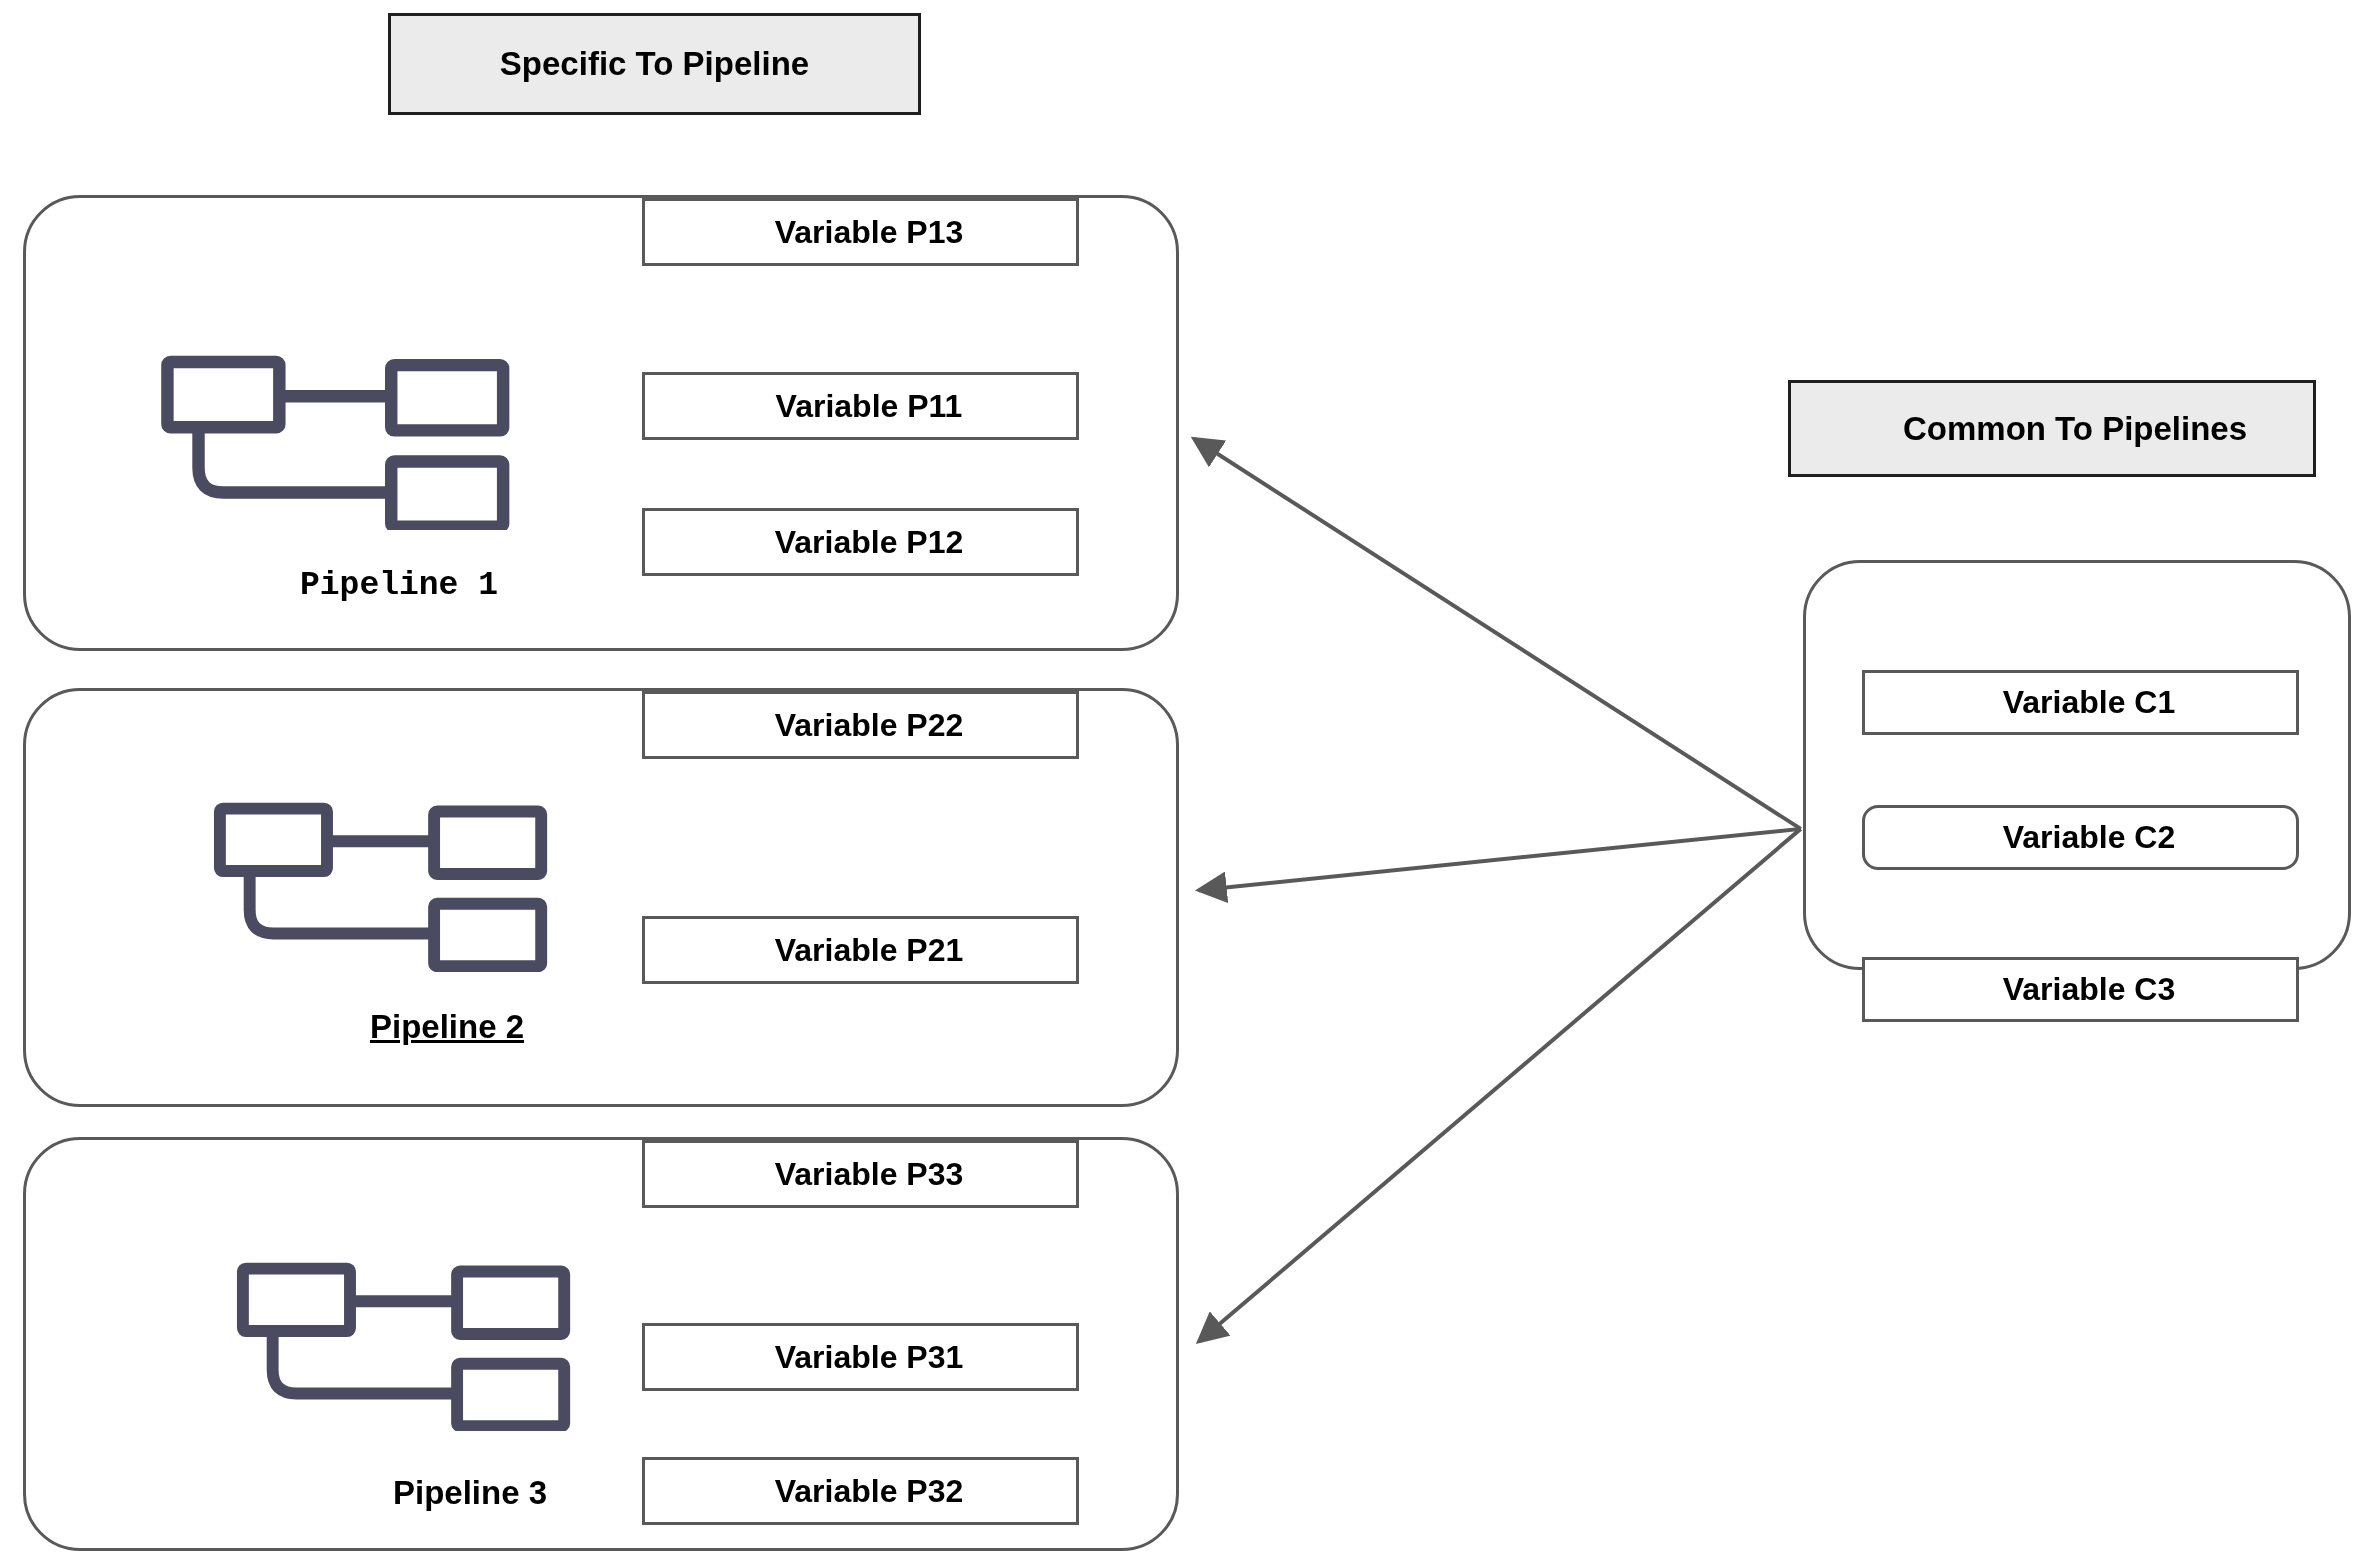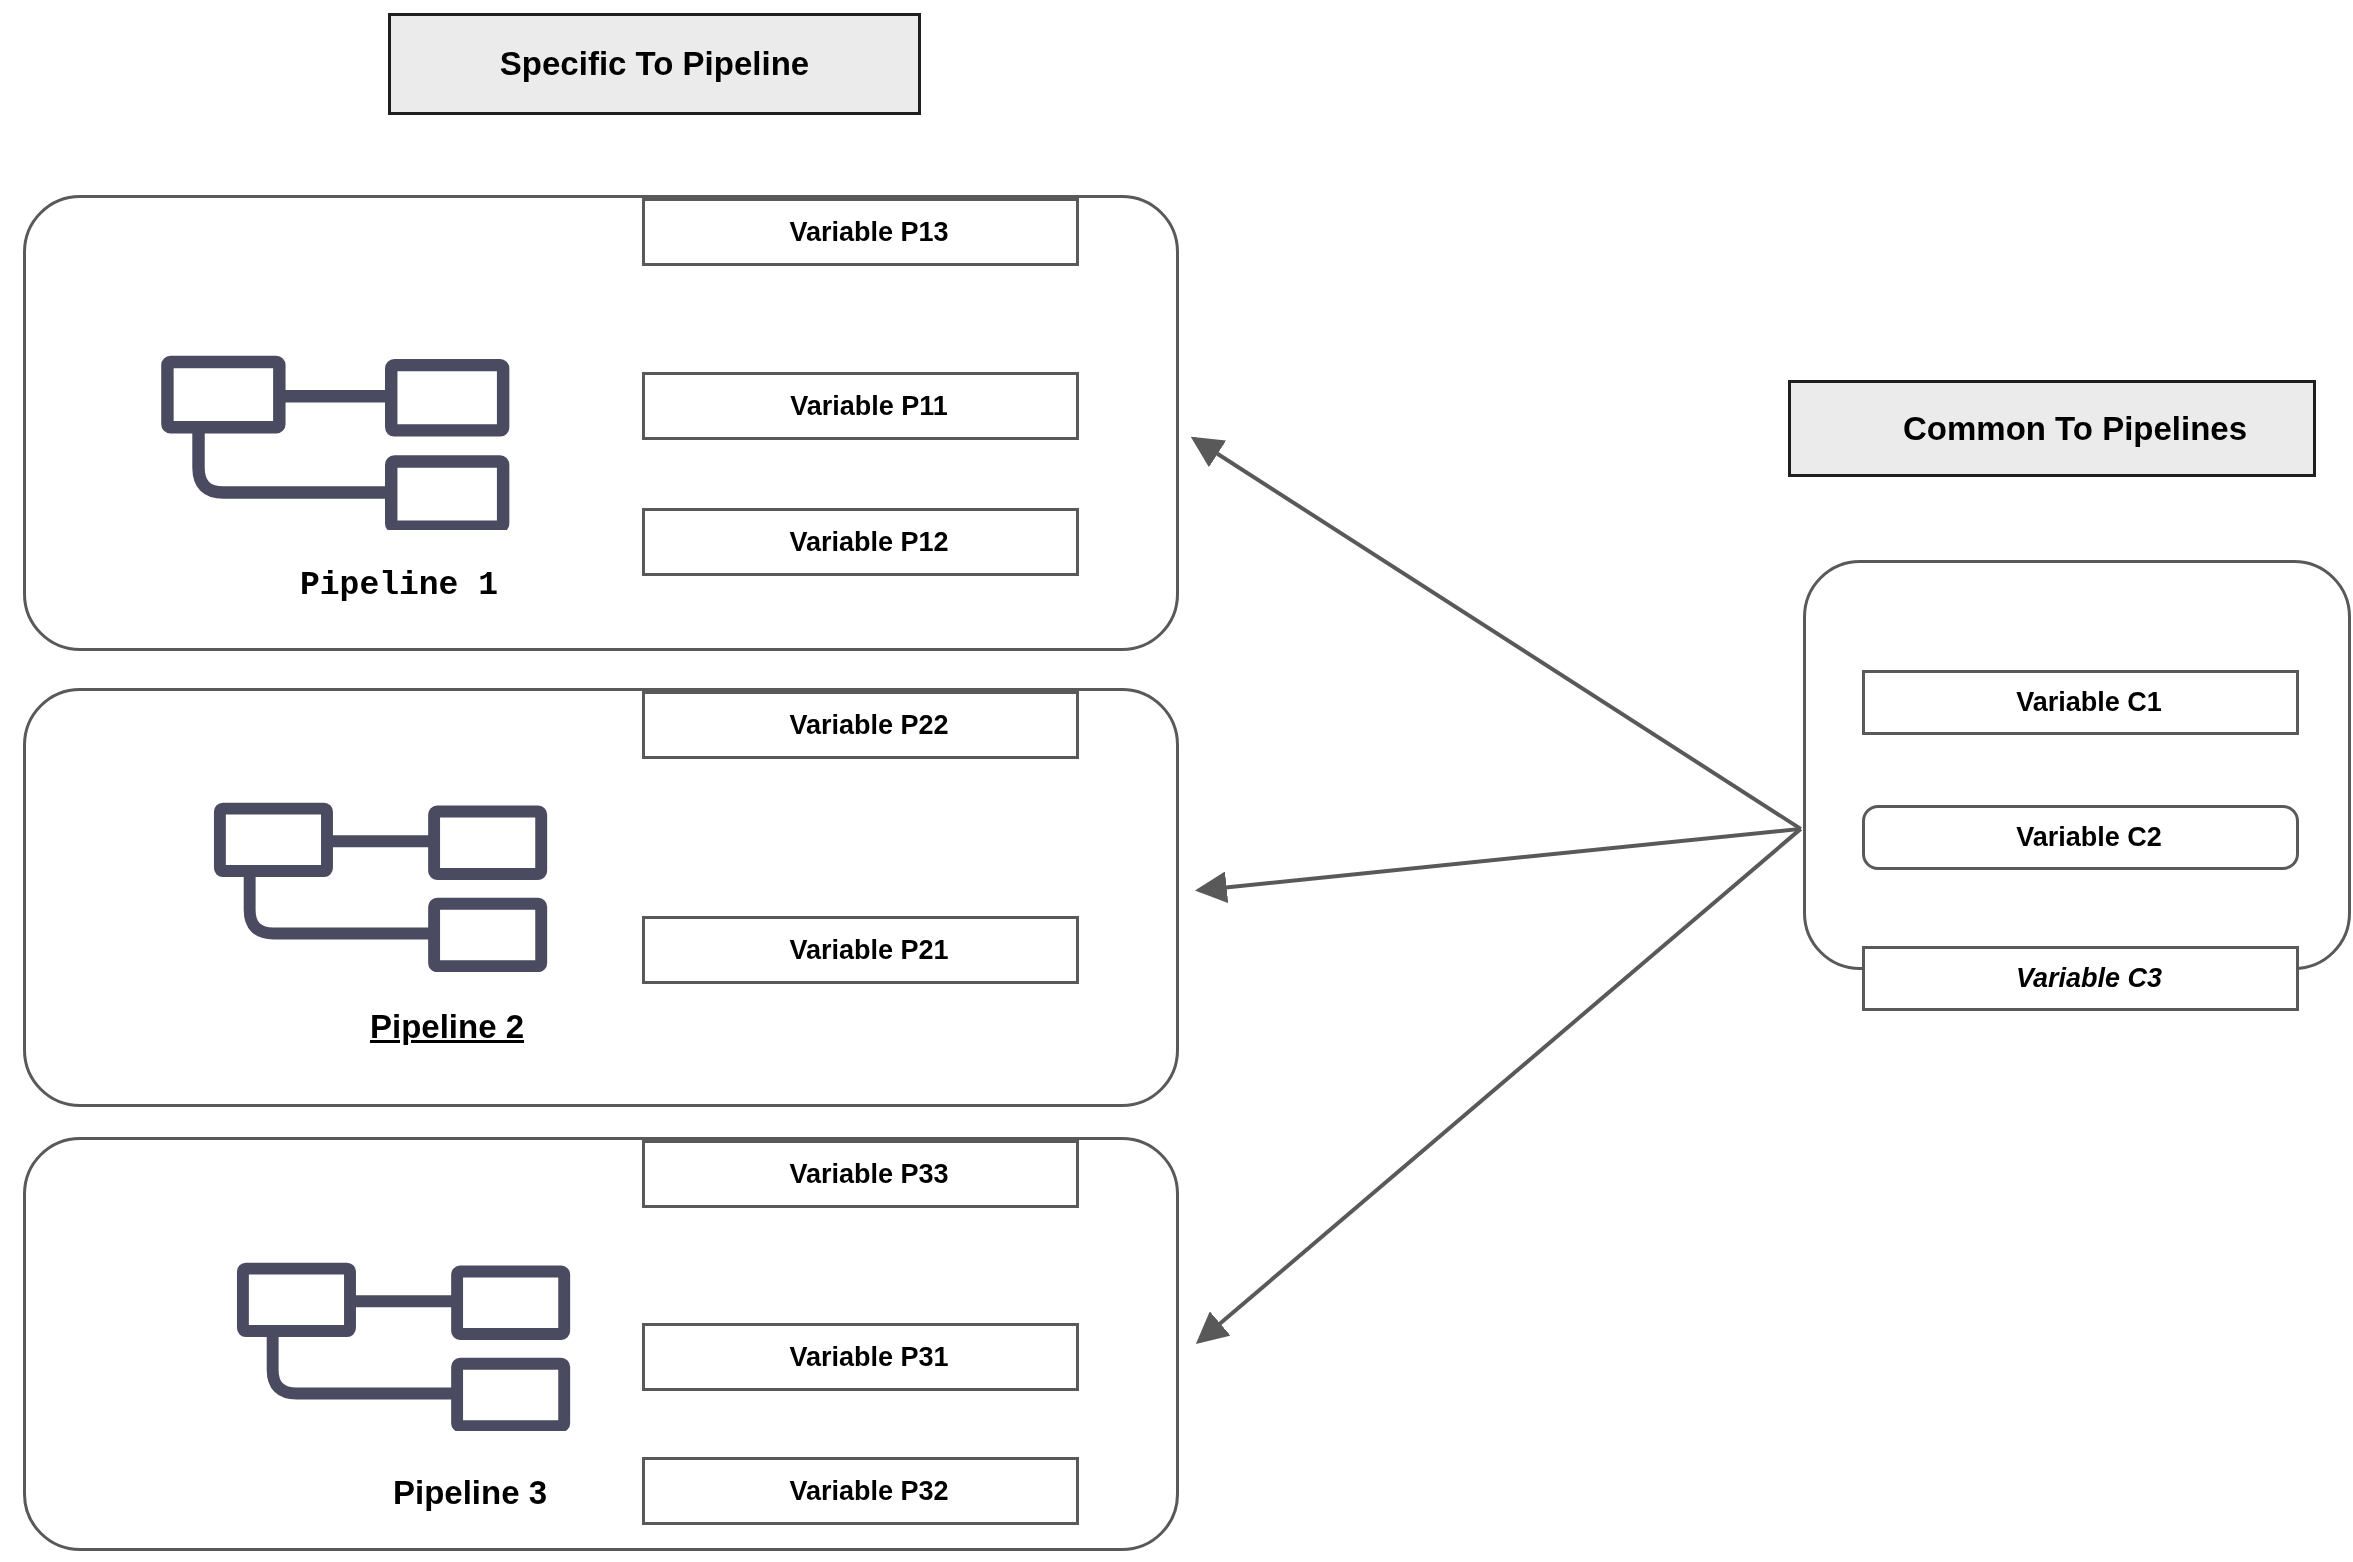--- a/index.html
+++ b/index.html
@@ -46,39 +46,39 @@
   .var-box {
     position: absolute;
     width: 437px;
     height: 68px;
     border: 3.2px solid #595959;
     background: #ffffff;
     display: flex;
     align-items: center;
     justify-content: center;
     font-weight: bold;
-    font-size: 27px;
+    font-size: 32px;
     color: #000000;
     box-sizing: border-box;
     padding-left: 17px;
   }
   .pipeline .var-box { left: 616px; }
   #pipeline-1 .var-box:nth-of-type(1) { top: 36px; }
   #pipeline-1 .var-box:nth-of-type(2) { top: 174px; }
   #pipeline-1 .var-box:nth-of-type(3) { top: 310px; }
   #pipeline-2 .var-box:nth-of-type(1) { top: 96px; }
   #pipeline-2 .var-box:nth-of-type(2) { top: 225px; }
   #pipeline-3 .var-box:nth-of-type(1) { top: 49px; }
   #pipeline-3 .var-box:nth-of-type(2) { top: 183px; }
   #pipeline-3 .var-box:nth-of-type(3) { top: 317px; }
 
   #common-box .var-box { left: 56px; height: 65px; }
   #common-box .var-box:nth-of-type(1) { top: 107px; }
   #common-box .var-box:nth-of-type(2) { top: 242px; border-radius: 16px; }
-  #common-box .var-box:nth-of-type(3) { top: 383px; font-style: italic; }
+  #common-box .var-box:nth-of-type(3) { top: 394px; }
 
   .pipeline-label {
     position: absolute;
     transform: translateX(-50%);
     font-weight: bold;
     font-size: 33px;
     color: #000000;
     white-space: nowrap;
   }
   #pipeline-1 .pipeline-label { left: 373px; top: 369px; font-family: Liberation Mono, monospace; }

